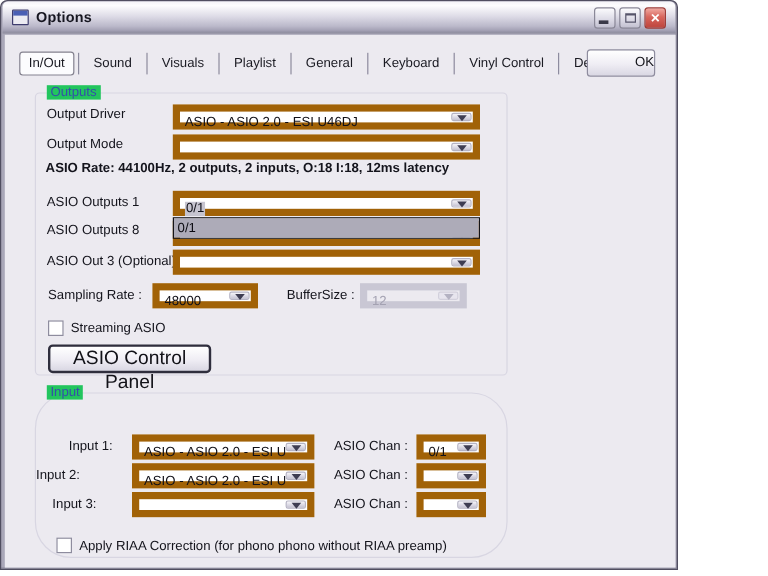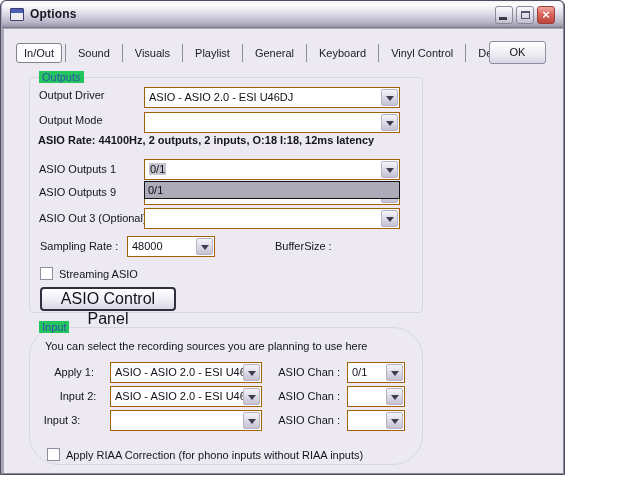--- a/index.html
+++ b/index.html
@@ -28,30 +28,30 @@
 
   
   .client { position:absolute; left:3px; top:28px; width:559px; height:444px; background:#ECEAF0; }
 
   
   .tabs { position:absolute; left:12px; top:12px; height:23px; display:flex; align-items:center; font-size:11px; color:#1A1A22; }
   .tab { padding:3px 9px; cursor:default; white-space:nowrap; }
   .tab.active { background:#FCFCFE; border:1px solid #84828F; border-radius:3px; padding:3px 7px; }
   .tabsep { width:1px; height:18px; background:#8D8B9E; margin:0 3px; }
   .btn { background:linear-gradient(180deg,#FFFFFF,#EFEDF4 55%,#D9D7E3); border:1px solid #8F8D9F;
-         border-radius:3px; font-size:11px; color:#121218; text-align:center; }
+         border-radius:3px; font-size:11px; color:#121218; text-align:right; }
   .okbtn { position:absolute; left:485px; top:12px; width:57px; height:23px; line-height:21px; }
 
   
   .group { position:absolute; border:1px solid #D8D6E2; border-radius:4px; }
   .legend { position:absolute; top:-7px; left:9px; background:#22c55e; padding:0 3px; font-size:11px; color:#3450A8; }
   .lbl { position:absolute; font-size:11px; color:#14141C; white-space:nowrap; }
 
   
-  .combo { position:absolute; height:21px; background:#fff; border:1px solid #a16207; }
+  .combo { position:absolute; height:21px; background:#fff; border:6px solid #a16207; }
   .ctxt { position:absolute; left:4px; top:3px; font-size:11px; color:#101018; white-space:nowrap; overflow:hidden; max-width:calc(100% - 22px); }
   .ctxt .hl { background:#C6C4CF; padding:0 1px; }
   .dbtn { position:absolute; right:1px; top:1px; bottom:1px; width:17px; border:1px solid #B5B3C4; border-radius:2px;
           background:linear-gradient(180deg,#F6F5F9,#DDDBE6 50%,#C4C2D2); }
   .arr { position:absolute; left:50%; top:50%; transform:translate(-50%,-40%);
          width:0; height:0; border-left:4px solid transparent; border-right:4px solid transparent; border-top:5px solid #3E3D52; }
   .combo.disabled { background:#ECEAF0; border-color:#C9C7D4; }
   .combo.disabled .ctxt { color:#A4A2B2; }
   .combo.disabled .dbtn { background:#E7E5EE; border-color:#D2D0DC; }
   .combo.disabled .arr { border-top-color:#B4B2C2; }
@@ -131,21 +131,21 @@
         <div class="lbl" style="left:8px; top:56px;font-weight:bold;">ASIO Rate: 44100Hz, 2 outputs, 2 inputs, O:18 I:18, 12ms latency</div>
 
         <div class="lbl" style="left:9px; top:85px;">ASIO Outputs 1</div>
         <div class="combo" style="left:114px; top:81px; width:256px;">
           <span class="ctxt"><span class="hl">0/1</span></span>
           <div class="dbtn">
               <div class="arr"></div>
             </div>
         </div>
 
-        <div class="lbl" style="left:9px; top:108px;">ASIO Outputs 9</div>
+        <div class="lbl" style="left:9px; top:108px;">ASIO Outputs 8</div>
         <div class="combo" style="left:114px; top:106px; width:256px; z-index:1;">
           <span class="ctxt"></span>
           <div class="dbtn">
               <div class="arr"></div>
             </div>
         </div>
 
         <div class="dlist" style="left:114px; top:103px; width:256px; height:18px;">
           <div class="ditem hi">0/1</div>
         </div>
@@ -159,49 +159,54 @@
         </div>
 
         <div class="lbl" style="left:10px; top:162px;">Sampling Rate :</div>
         <div class="combo" style="left:97px; top:158px; width:88px;">
           <span class="ctxt">48000</span>
           <div class="dbtn">
               <div class="arr"></div>
             </div>
         </div>
 
-        <div class="lbl" style="left:209px; top:162px;margin-left:36px;">BufferSize :</div>
+        <div class="lbl" style="left:209px; top:162px;">BufferSize :</div>
+        <div class="combo disabled" style="left:270px; top:158px; width:89px;">
+          <span class="ctxt">12</span>
+          <div class="dbtn">
+              <div class="arr"></div>
+            </div>
+        </div>
 
         <div class="cb" style="left:10px; top:189px;"></div>
         <div class="lbl" style="left:29px; top:190px;">Streaming ASIO</div>
 
         <div class="focusbtn" style="left:10px; top:209px; width:136px; height:24px; line-height:20px;">ASIO Control Panel</div>
       </div>
 
       <div class="group" style="left:25px; top:298px; width:394px; height:138px;border-radius:30px;">
         <div class="legend">Input</div>
 
-        <div class="lbl" style="left:15px; top:12px;">You can select the recording sources you are planning to use here</div>
-
-        <div class="lbl" style="left:0; top:38px; width:64px; text-align:right;">Apply 1:</div>
+
+        <div class="lbl" style="left:0; top:38px; width:64px; text-align:right;">Input 1:</div>
         <div class="combo" style="left:80px; top:34px; width:152px;">
           <span class="ctxt">ASIO - ASIO 2.0 - ESI U46</span>
           <div class="dbtn">
               <div class="arr"></div>
             </div>
         </div>
         <div class="lbl" style="left:222px; top:38px; width:88px; text-align:right;">ASIO Chan :</div>
         <div class="combo" style="left:317px; top:34px; width:58px;">
           <span class="ctxt">0/1</span>
           <div class="dbtn">
               <div class="arr"></div>
             </div>
         </div>
 
-        <div class="lbl" style="left:16px; top:62px; width:64px; text-align:center;">Input 2:</div>
+        <div class="lbl" style="left:0; top:62px; width:64px; text-align:left;">Input 2:</div>
         <div class="combo" style="left:80px; top:58px; width:152px;">
           <span class="ctxt">ASIO - ASIO 2.0 - ESI U46</span>
           <div class="dbtn">
               <div class="arr"></div>
             </div>
         </div>
         <div class="lbl" style="left:222px; top:62px; width:88px; text-align:right;">ASIO Chan :</div>
         <div class="combo" style="left:317px; top:58px; width:58px;">
           <span class="ctxt"></span>
           <div class="dbtn">
@@ -218,18 +223,18 @@
         </div>
         <div class="lbl" style="left:222px; top:86px; width:88px; text-align:right;">ASIO Chan :</div>
         <div class="combo" style="left:317px; top:82px; width:58px;">
           <span class="ctxt"></span>
           <div class="dbtn">
               <div class="arr"></div>
             </div>
         </div>
 
         <div class="cb" style="left:17px; top:120px;"></div>
-        <div class="lbl" style="left:36px; top:121px;">Apply RIAA Correction (for phono inputs without RIAA inputs)</div>
+        <div class="lbl" style="left:36px; top:121px;">Apply RIAA Correction (for phono phono without RIAA preamp)</div>
       </div>
 
     </div>
   </div>
 </div>
 
 </body></html>

